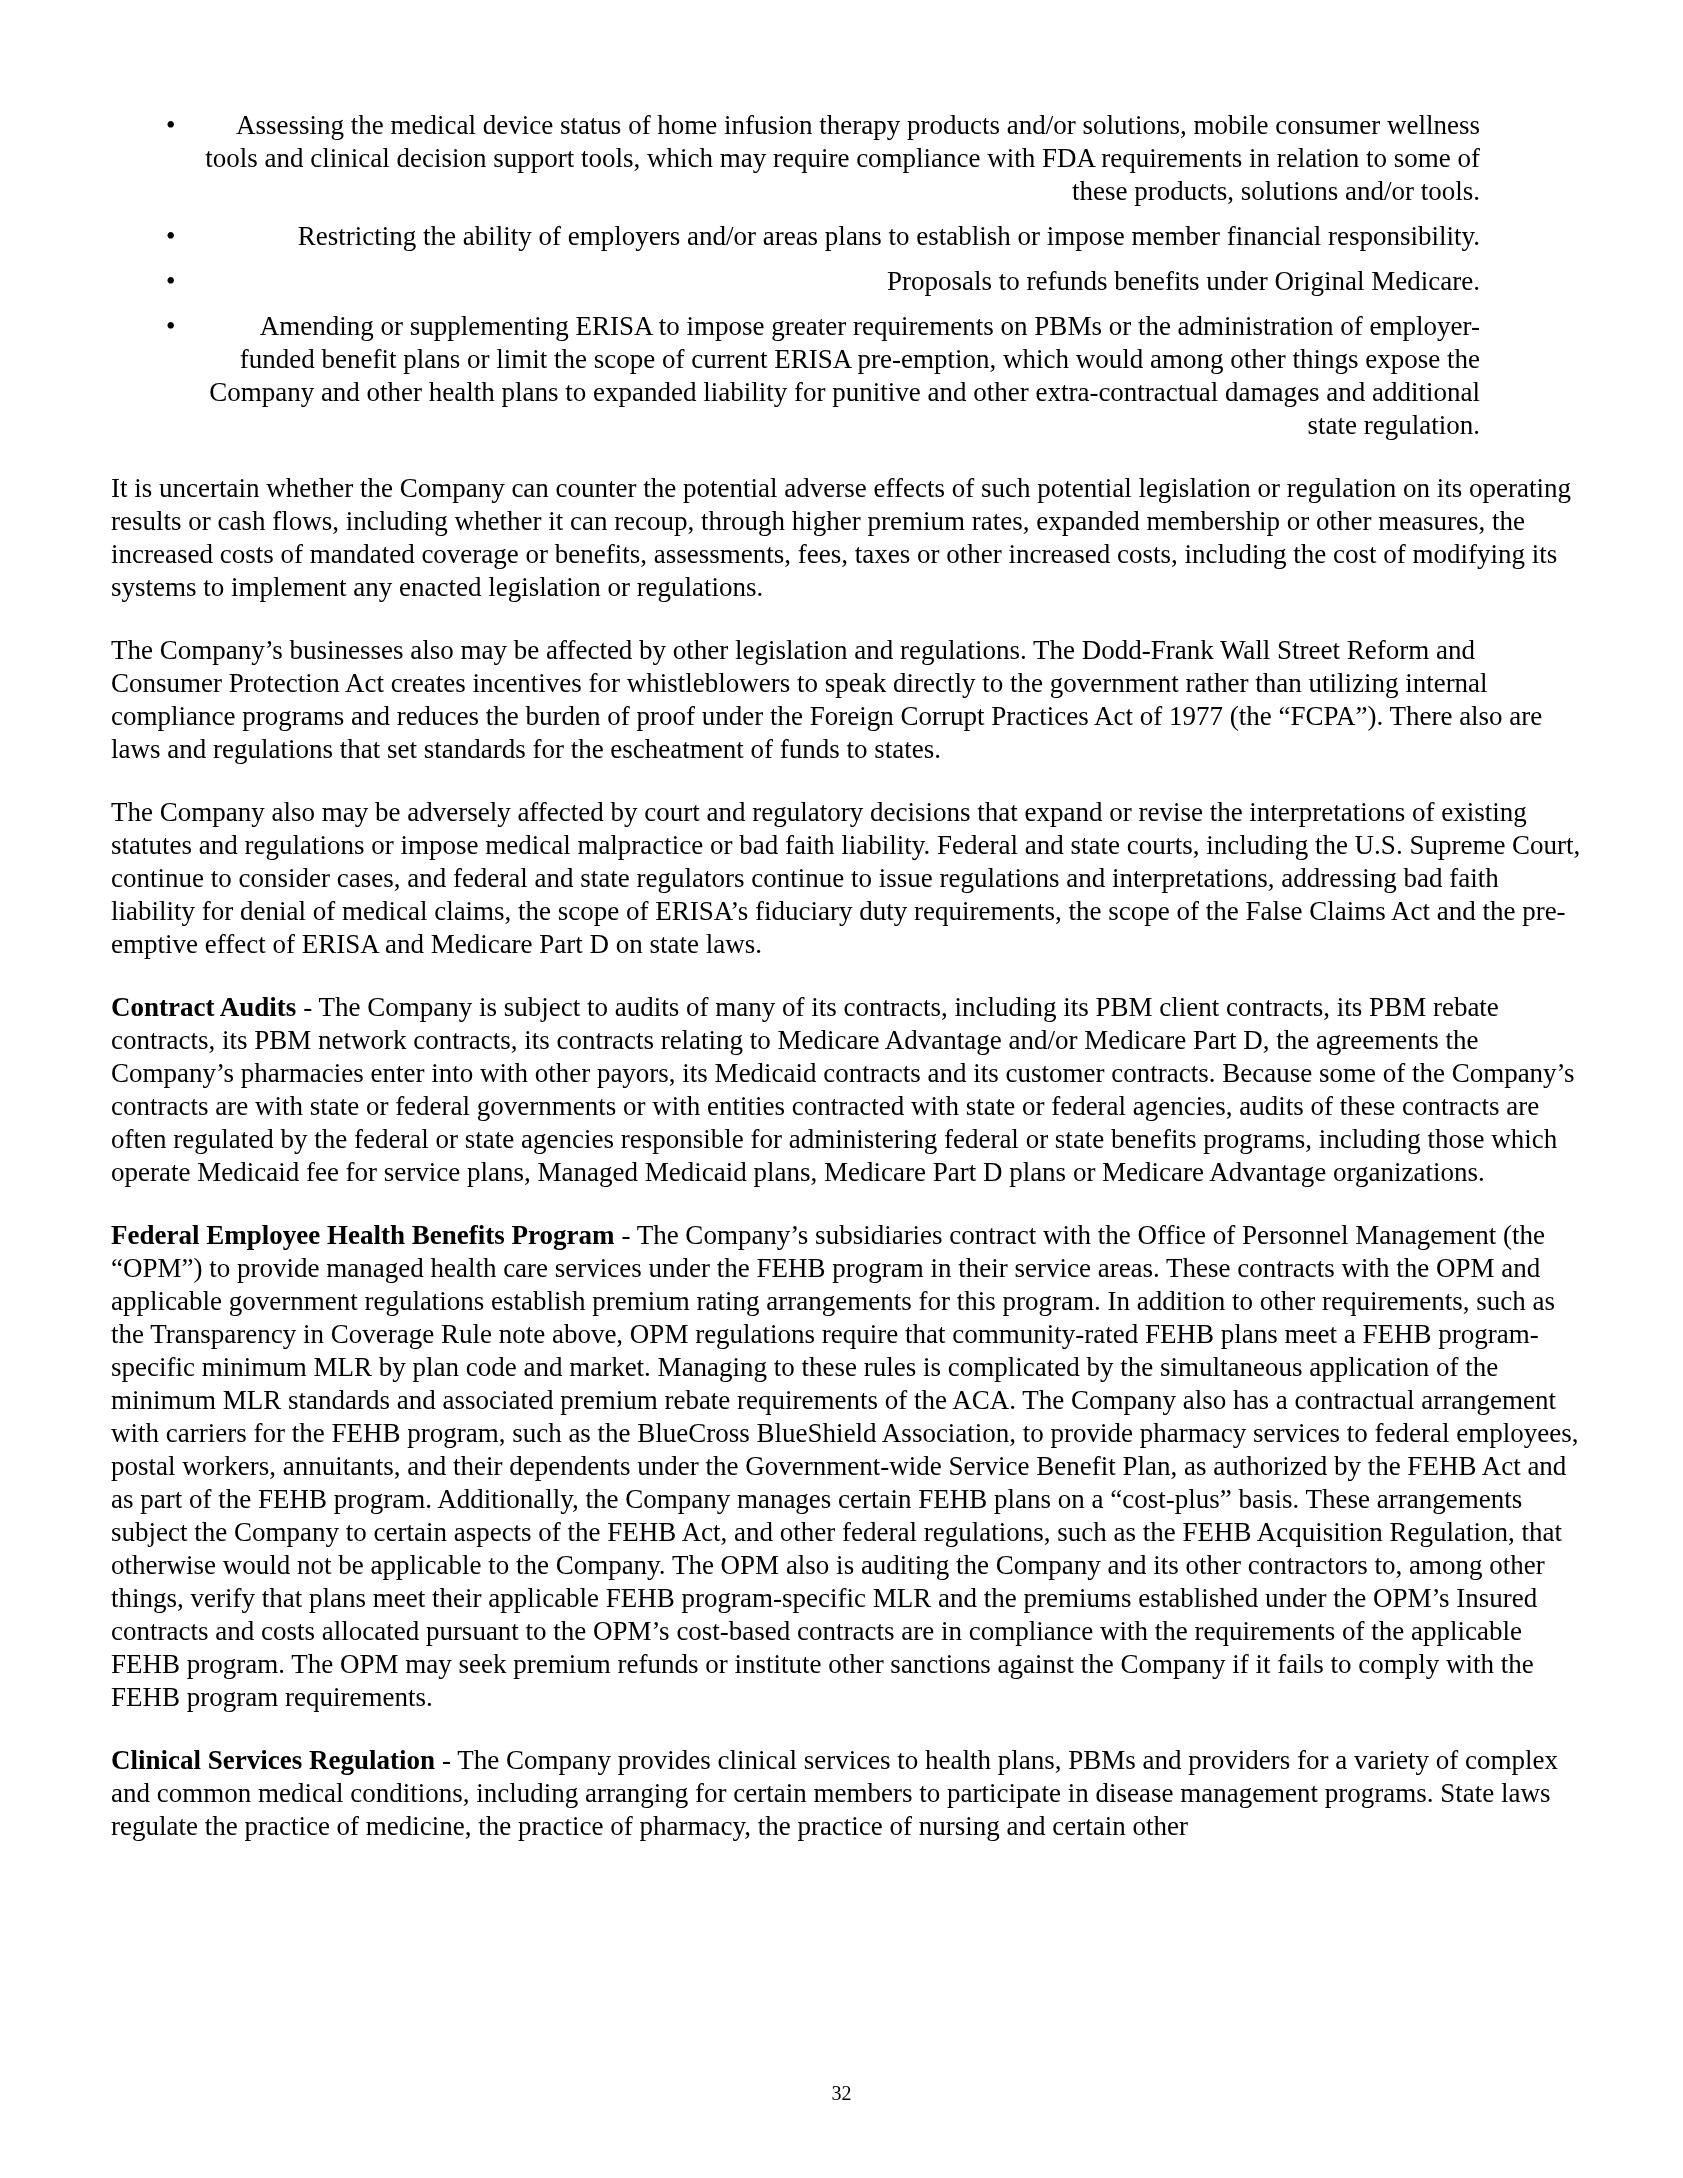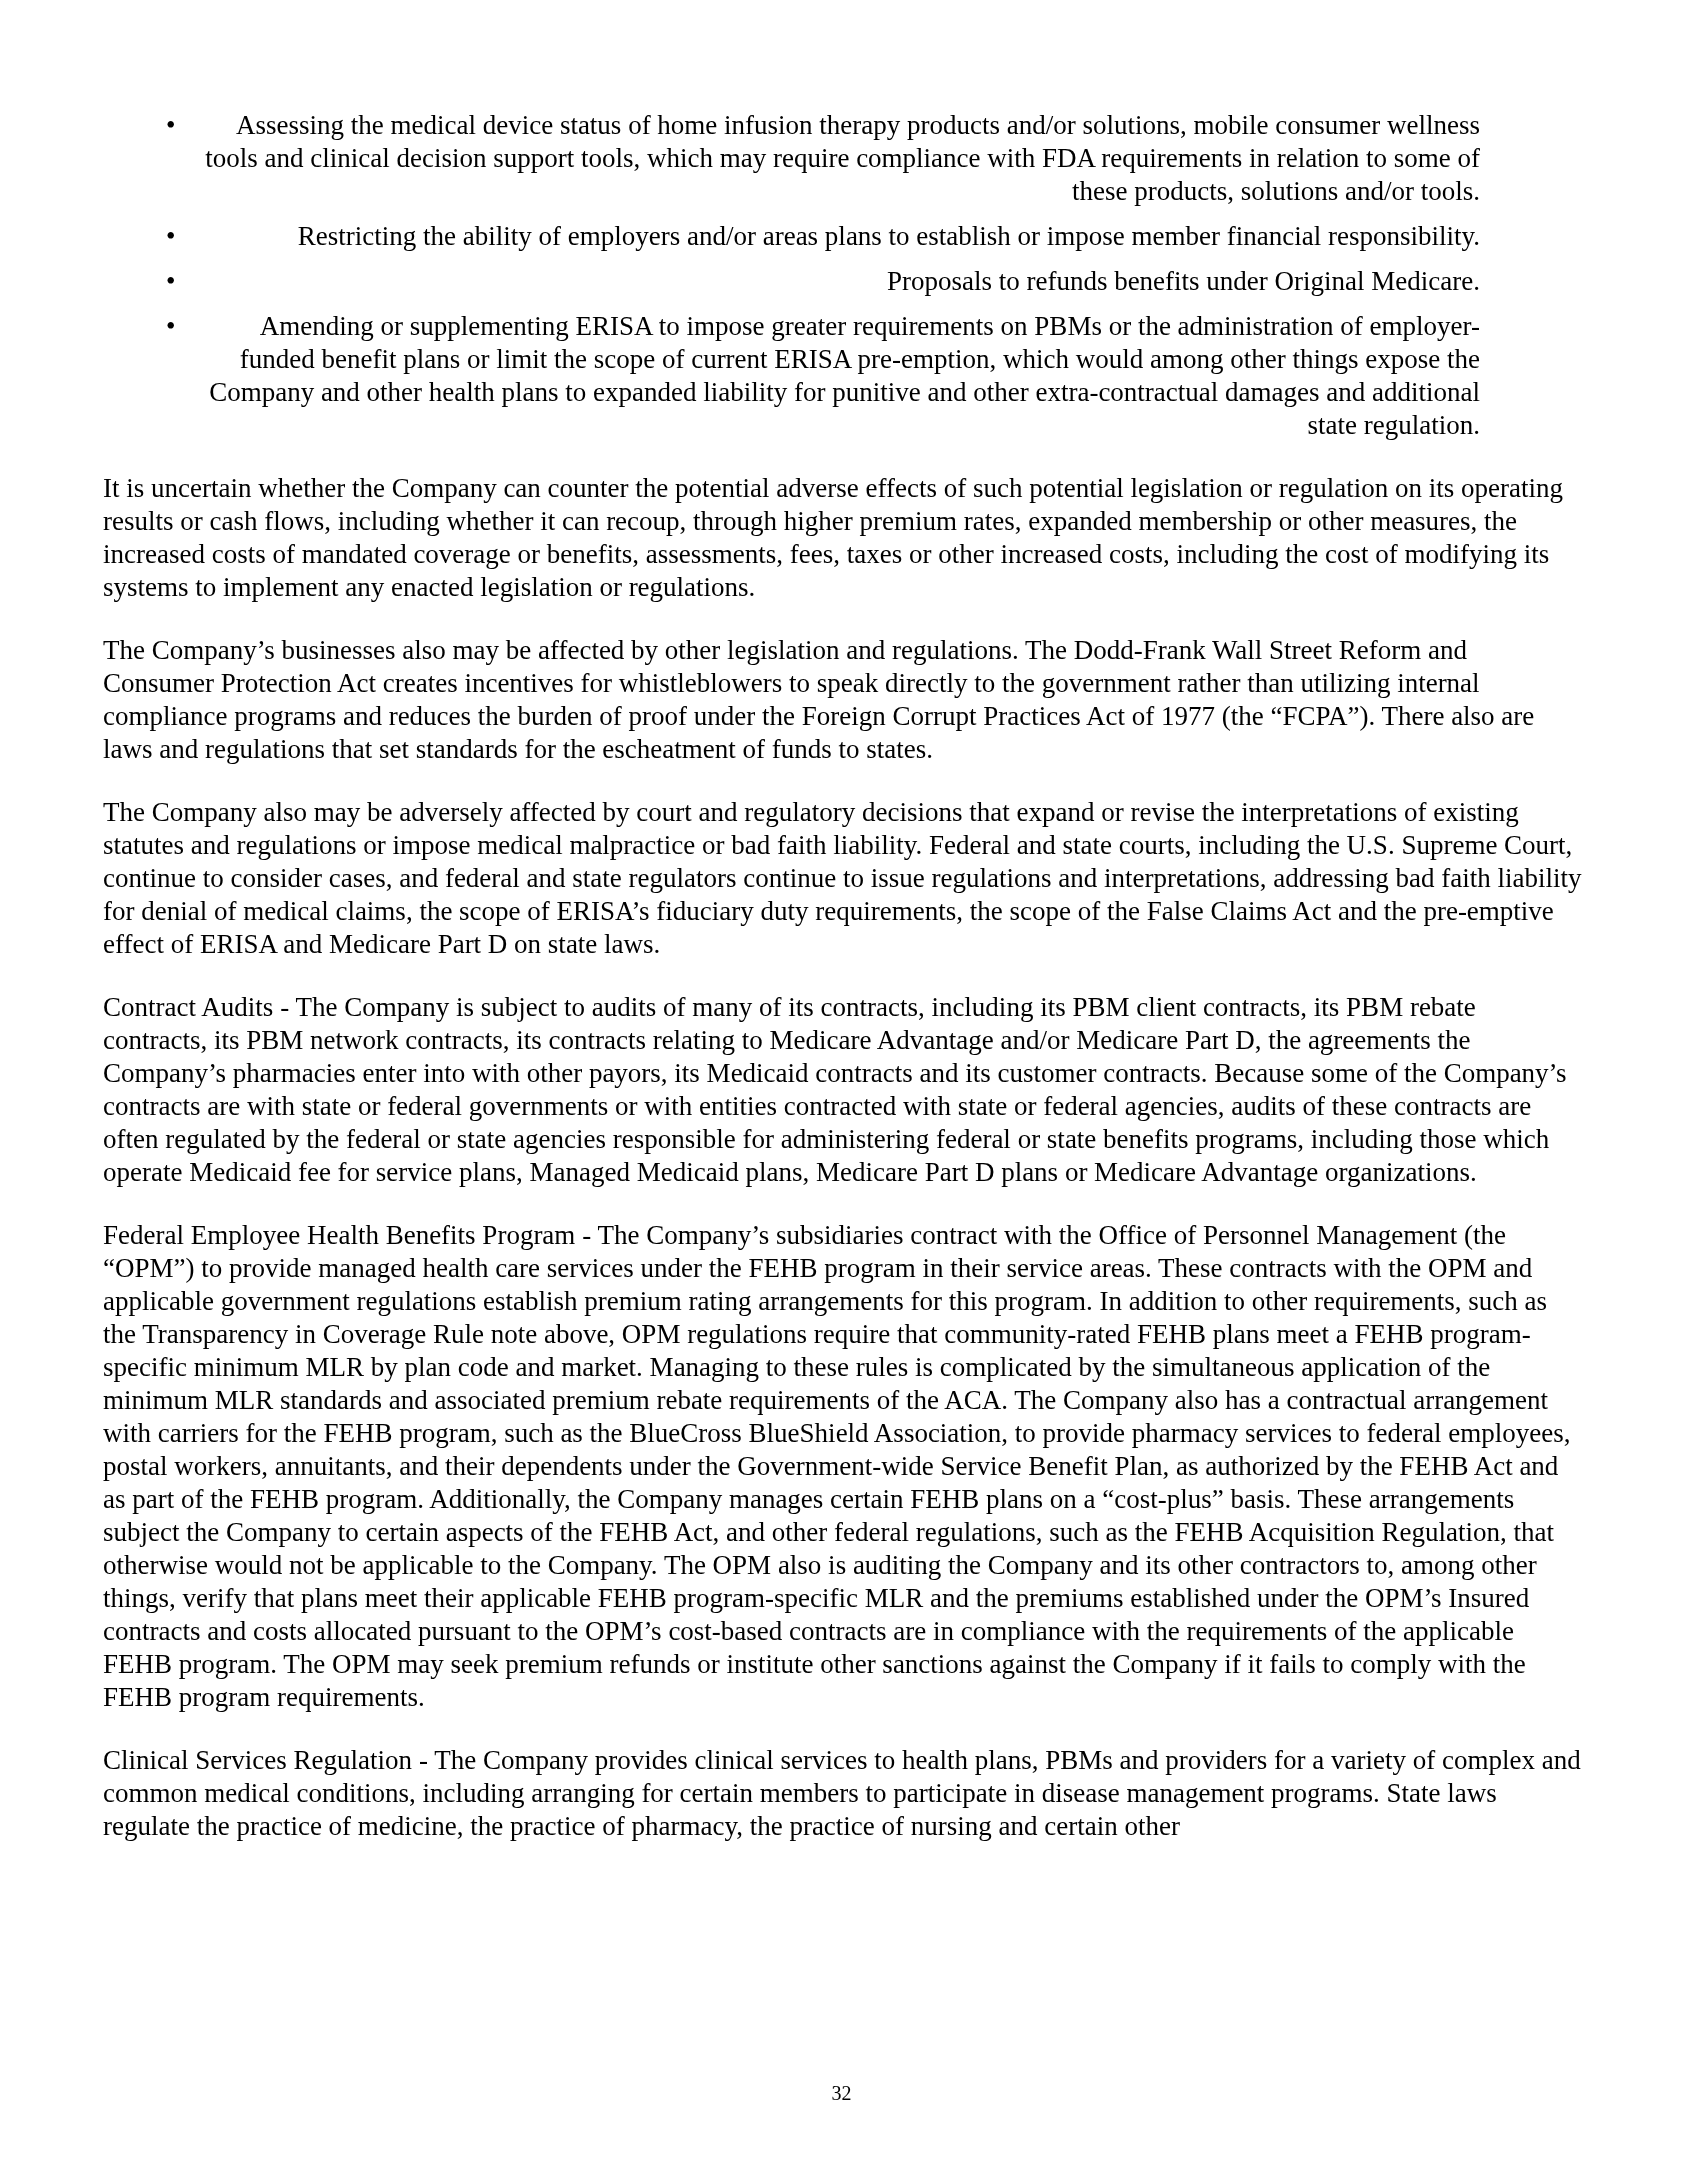--- a/index.html
+++ b/index.html
@@ -39,30 +39,30 @@
     line-height: 33px;
   }
   .bullet-text {
     flex: 1;
     padding-right: 104px;
     font-size: 27px;
     line-height: 33px;
     text-align: right;
   }
   p.para {
-    margin: 0 0 30px 4px;
+    margin: 0 0 30px 12px;
     font-size: 27px;
     line-height: 33px;
     text-align: left;
   }
   p.para:last-child {
     margin-bottom: 0;
   }
   strong.lead {
-    font-weight: normal;
+    font-weight: bold;
     margin-right: 7px;
   }
   .page-number {
     position: absolute;
     left: 0;
     right: 0;
     top: 2077px;
     text-align: center;
     font-size: 20px;
     line-height: 33px;

